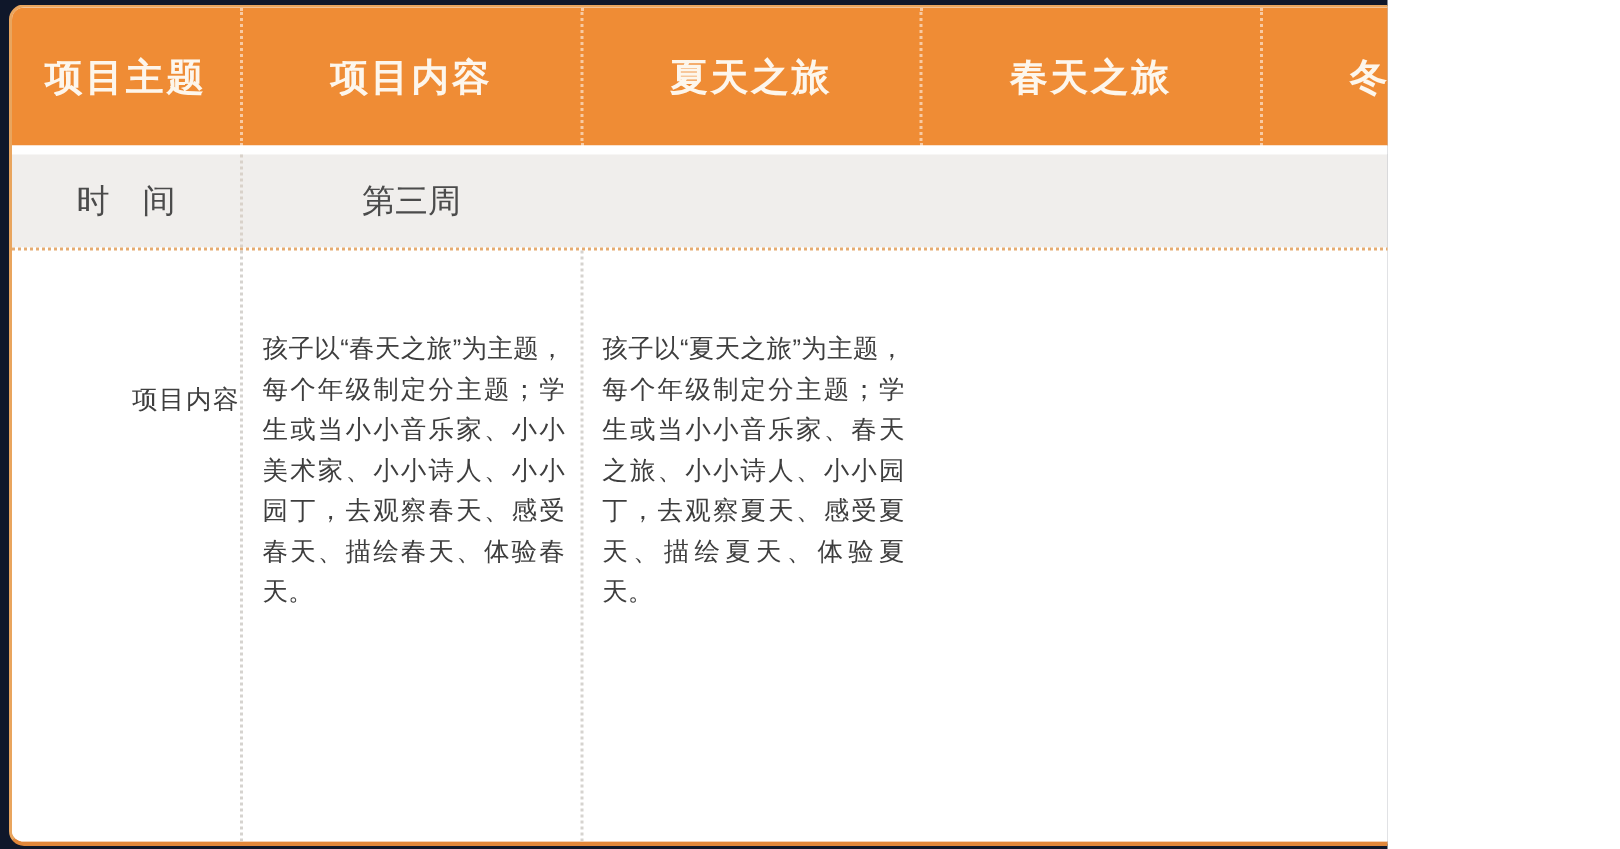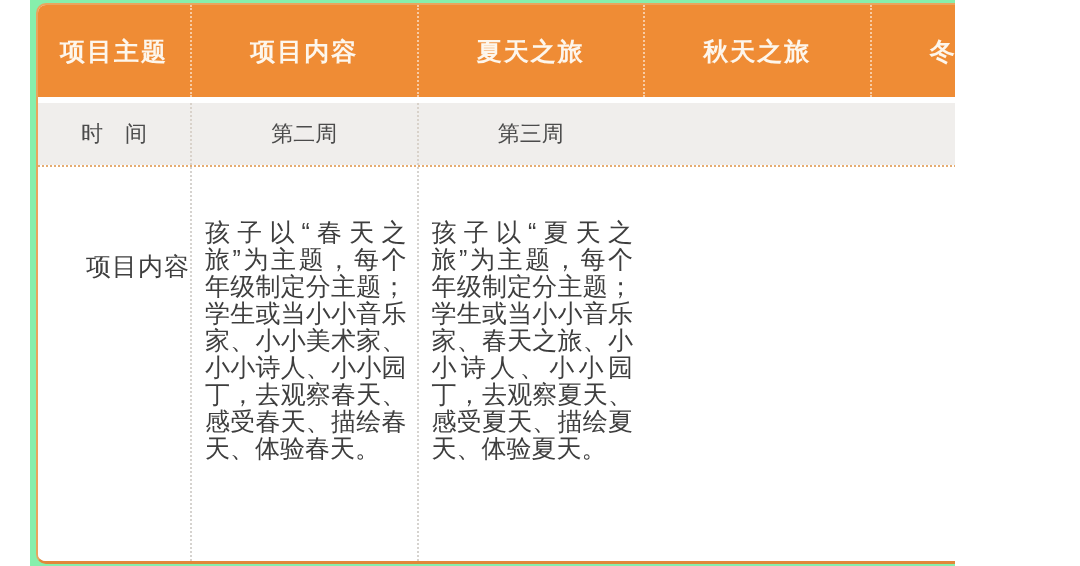--- a/index.html
+++ b/index.html
@@ -3,23 +3,22 @@
 <meta charset="utf-8">
 <style>
   * { box-sizing: border-box; margin: 0; padding: 0; }
   html, body { background: #ffffff; }
   body { font-family: "Liberation Sans", "DejaVu Sans", sans-serif; }
 
   .page {
     position: relative;
     width: 925px;
     height: 566px;
-    background: #86efac;
+    background: #0f172a;
     overflow: hidden;
-    margin-left: 30px;
   }
 
   .tbl {
     position: absolute;
     left: 6px;
     top: 3px;
     width: 1062px;
     height: 561px;
     background: #ffffff;
     border: 2px solid #E9A55E;
@@ -66,21 +65,21 @@
 
   
   .row-content {
     flex: 1;
     background: #ffffff;
     border-top: 2px dotted #E5AC72;
   }
   .ccell {
     border-left: 2px dotted #D6D3CF;
     padding: 52px 10px 0 13px;
-    font-size: 25px;
+    font-size: 17px;
     line-height: 27px;
     color: #3E3E3E;
     text-align: justify;
   }
   .ccell.rowlabel {
     border-left: none;
     padding: 86px 0 0 0;
     text-align: right;
     letter-spacing: 1px;
   }
@@ -88,29 +87,28 @@
 </head>
 <body>
 
 <div class="page">
   <div class="tbl">
 
     <div class="row row-header">
       <div class="hcell">项目主题</div>
       <div class="hcell">项目内容</div>
       <div class="hcell">夏天之旅</div>
-      <div class="hcell">秋天之旅</div>
+      <div class="hcell">春天之旅</div>
       <div class="hcell">冬天之旅</div>
     </div>
 
     <div class="row-gap"></div>
 
     <div class="row row-time">
       <div class="tcell">时　间</div>
-      <div class="tcell">第二周</div>
       <div class="tcell">第三周</div>
     </div>
 
     <div class="row row-content">
       <div class="ccell rowlabel">项目内容</div>
       <div class="ccell body">孩子以“春天之旅”为主题，每个年级制定分主题；学生或当小小音乐家、小小美术家、小小诗人、小小园丁，去观察春天、感受春天、描绘春天、体验春天。</div>
       <div class="ccell body">孩子以“夏天之旅”为主题，每个年级制定分主题；学生或当小小音乐家、春天之旅、小小诗人、小小园丁，去观察夏天、感受夏天、描绘夏天、体验夏天。</div>
     </div>
 
   </div>

